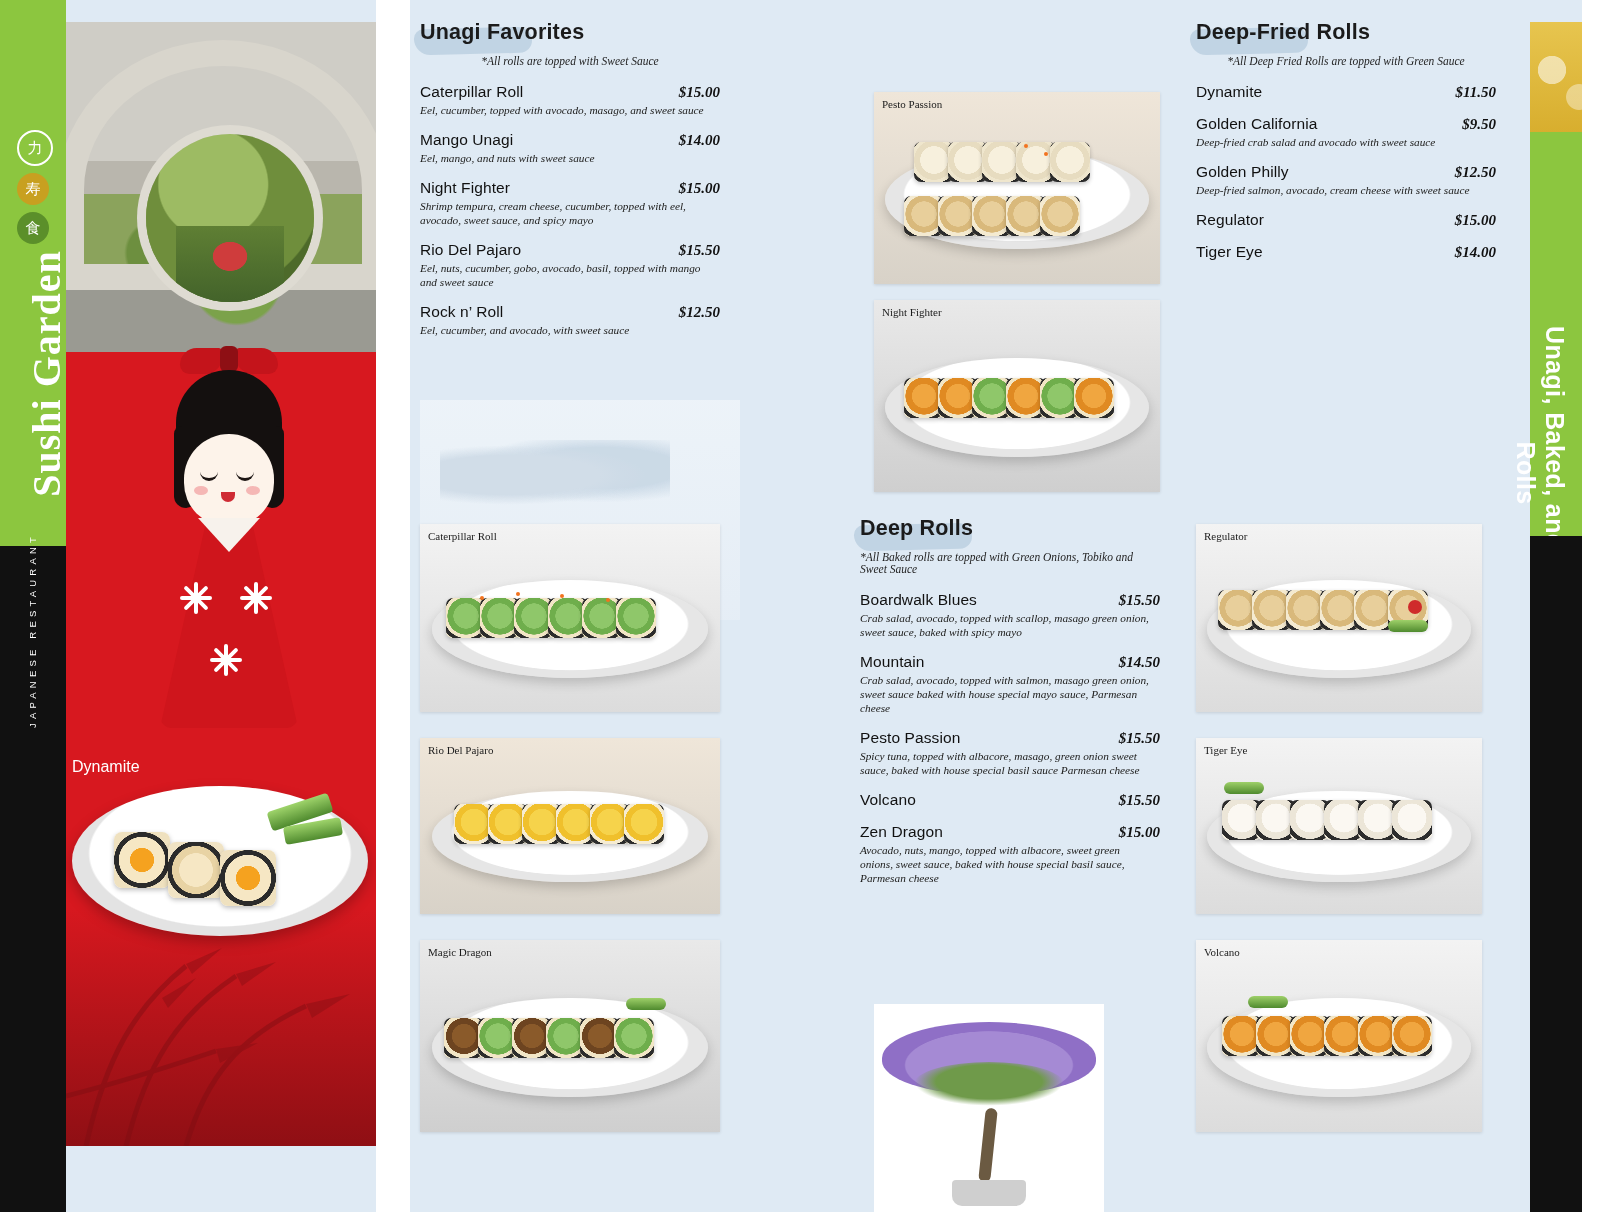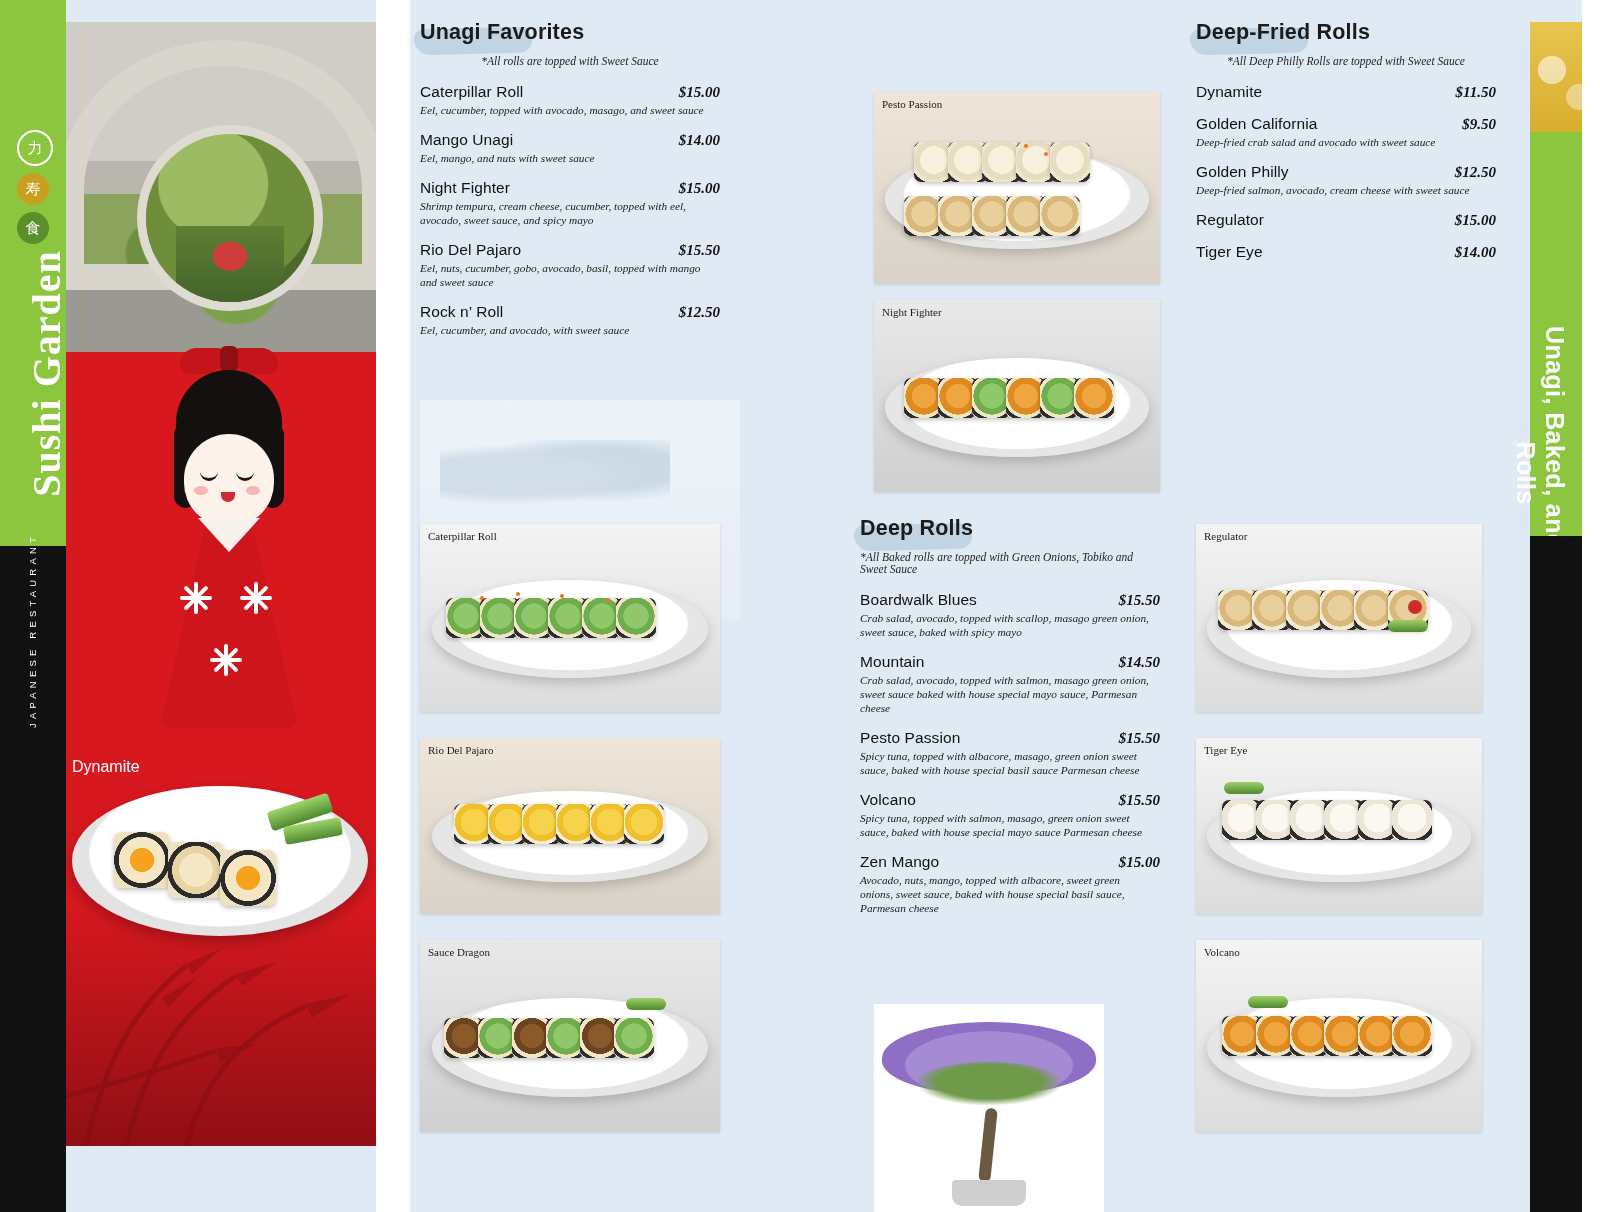--- a/index.html
+++ b/index.html
@@ -479,21 +479,21 @@
       <div class="sushi s-yellow"></div>
         <div class="sushi s-yellow"></div>
         <div class="sushi s-yellow"></div>
       <div class="sushi s-yellow"></div>
         <div class="sushi s-yellow"></div>
         <div class="sushi s-yellow"></div>
     </div>
   </div>
 
   <div class="photo gradbg-gray" style="left:420px; top:940px; width:300px; height:192px;">
-    <div class="cap">Sauce Dragon</div>
+    <div class="cap">Magic Dragon</div>
     <div class="dish-plate"></div>
     <div class="sushi-row" style="left:24px; top:78px;">
       <div class="sushi s-brown"></div>
         <div class="sushi s-green"></div>
         <div class="sushi s-brown"></div>
       <div class="sushi s-green"></div>
         <div class="sushi s-brown"></div>
         <div class="sushi s-green"></div>
     </div>
     <div class="garnish-green" style="left:206px; top:58px;"></div>
@@ -559,44 +559,43 @@
         <span class="item-name">Pesto Passion</span>
         <span class="item-price">$15.50</span>
       </div>
       <div class="item-desc">Spicy tuna, topped with albacore, masago, green onion sweet sauce, baked with house special basil sauce Parmesan cheese</div>
     </div>
     <div class="item">
       <div class="item-row">
         <span class="item-name">Volcano</span>
         <span class="item-price">$15.50</span>
       </div>
-      <div class="item-desc">Spicy tuna, topped with salmon, masago, green onion sweet sauce, baked with house special mayo sauce Parmesan cheese</div>
-    </div>
-    <div class="item">
-      <div class="item-row">
-        <span class="item-name">Zen Mango</span>
+    </div>
+    <div class="item">
+      <div class="item-row">
+        <span class="item-name">Zen Dragon</span>
         <span class="item-price">$15.00</span>
       </div>
       <div class="item-desc">Avocado, nuts, mango, topped with albacore, sweet green onions, sweet sauce, baked with house special basil sauce, Parmesan cheese</div>
     </div>
   </div>
 
   <div class="bonsai-card">
     <div class="bonsai-canopy"></div>
     <div class="bonsai-canopy-2"></div>
     <div class="bonsai-trunk"></div>
     <div class="bonsai-pot"></div>
   </div>
 
   <div class="col col-3">
     <div class="brush-head">
       <div class="swash"></div>
       <h2>Deep-Fried Rolls</h2>
     </div>
-    <div class="section-note note-center">*All Deep Philly Rolls are topped with Sweet Sauce</div>
+    <div class="section-note note-center">*All Deep Fried Rolls are topped with Green Sauce</div>
 
     <div class="item">
       <div class="item-row">
         <span class="item-name">Dynamite</span>
         <span class="item-price">$11.50</span>
       </div>
     </div>
     <div class="item">
       <div class="item-row">
         <span class="item-name">Golden California</span>

